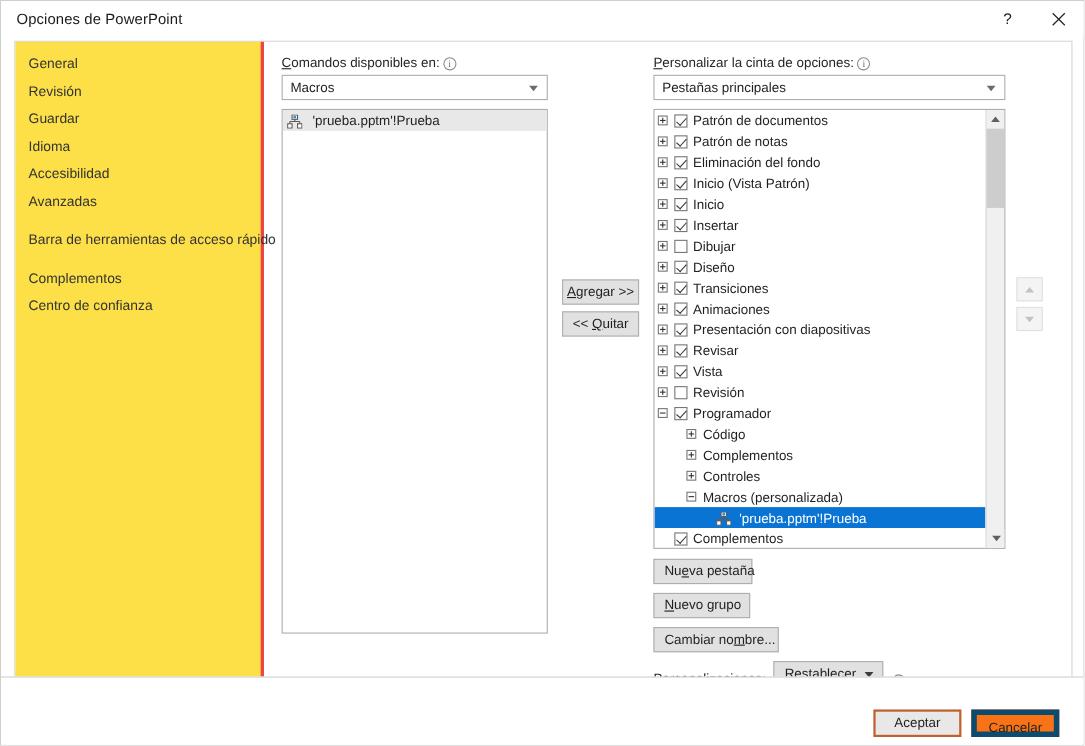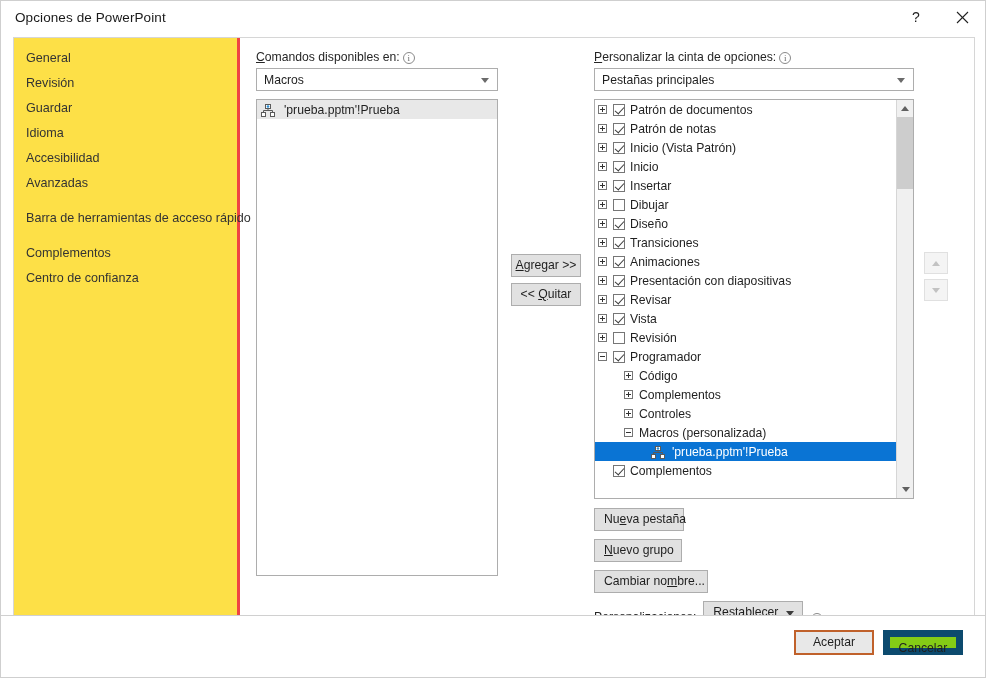--- a/index.html
+++ b/index.html
@@ -391,32 +391,32 @@
   
   .footer {
     position: absolute;
     left: 0; right: 0; bottom: 0;
     height: 62px;
     border-top: 1px solid #d0d0d0;
     background: #ffffff;
   }
   .footer-btns {
     position: absolute;
-    right: 22px; top: 14px;
+    right: 22px; top: 29px;
     display: flex;
     gap: 9px;
     border-radius: 11px;
   }
   .foot-btn {
     width: 80px; height: 25px;
     line-height: 23px;
     text-align: center;
     font-size: 12.2px;
-    border: 7px solid #0c4a6e;
-    background: #84cc16;
+    border: 5px solid #0c4a6e;
+    background: #f97316;
     color: #1f1f1f;
     cursor: default;
     user-select: none;
   }
   .foot-btn.default {
     border: 2px solid #c0612b;
     line-height: 21px;
     background: #e8e8e8;
   }
 </style>
@@ -525,20 +525,29 @@
                     </span>
                     <span class="tlabel">Patrón de notas</span>
                   </div>
                   <div class="trow">
                     <span class="expander">
                       <span class="exp-box plus"></span>
                     </span>
                     <span class="cbox">
                       <span class="cb checked"></span>
                     </span>
+                    <span class="tlabel">Eliminación del fondo</span>
+                  </div>
+                  <div class="trow">
+                    <span class="expander">
+                      <span class="exp-box plus"></span>
+                    </span>
+                    <span class="cbox">
+                      <span class="cb checked"></span>
+                    </span>
                     <span class="tlabel">Inicio (Vista Patrón)</span>
                   </div>
                   <div class="trow">
                     <span class="expander">
                       <span class="exp-box plus"></span>
                     </span>
                     <span class="cbox">
                       <span class="cb checked"></span>
                     </span>
                     <span class="tlabel">Inicio</span>

